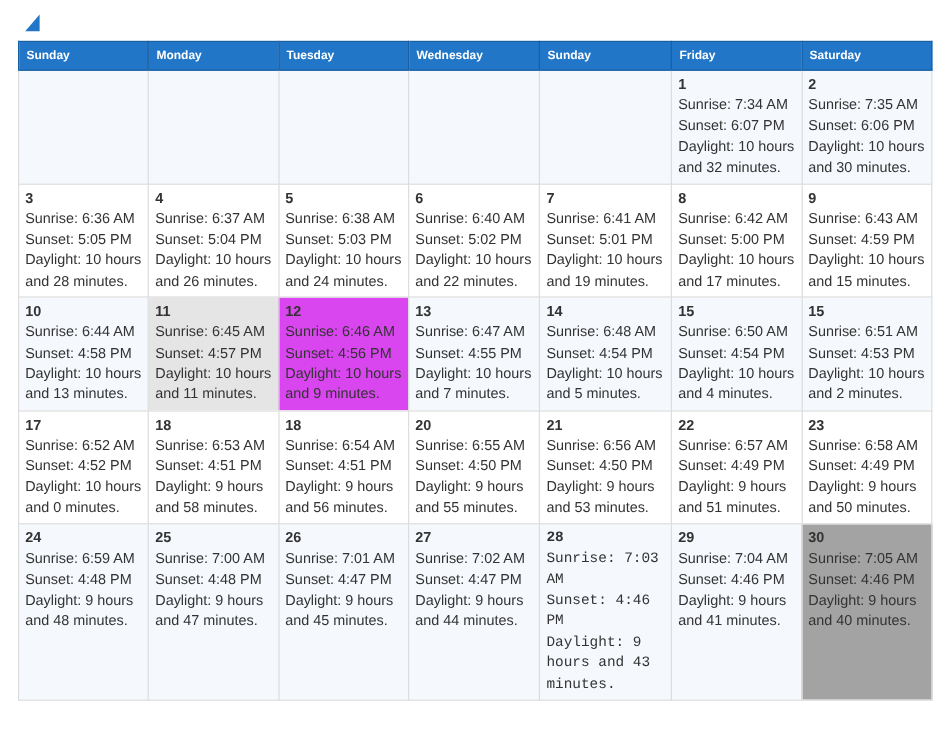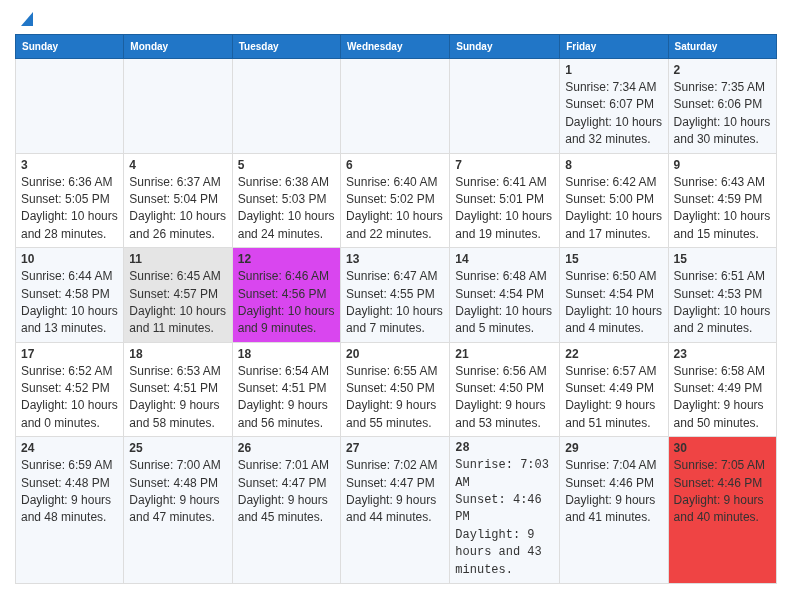--- a/index.html
+++ b/index.html
@@ -246,19 +246,19 @@
           <div class="day-info">Sunrise: 7:02 AM<br>Sunset: 4:47 PM<br>Daylight: 9 hours and 44 minutes.</div>
         </td>
         <td style="background: rgb(245, 248, 252); font-family: Liberation Mono, monospace;">
           <span class="day-number">28</span>
           <div class="day-info">Sunrise: 7:03 AM<br>Sunset: 4:46 PM<br>Daylight: 9 hours and 43 minutes.</div>
         </td>
         <td style="background: rgb(245, 248, 252); margin-top: 16px;">
           <span class="day-number">29</span>
           <div class="day-info">Sunrise: 7:04 AM<br>Sunset: 4:46 PM<br>Daylight: 9 hours and 41 minutes.</div>
         </td>
-        <td style="background: #ef4444; margin-top: 12px;">
+        <td style="background: #a3a3a3; margin-top: 12px;">
           <span class="day-number">30</span>
           <div class="day-info">Sunrise: 7:05 AM<br>Sunset: 4:46 PM<br>Daylight: 9 hours and 40 minutes.</div>
         </td>
       </tr>
     </tbody>
 </table>
 
 </body></html>

